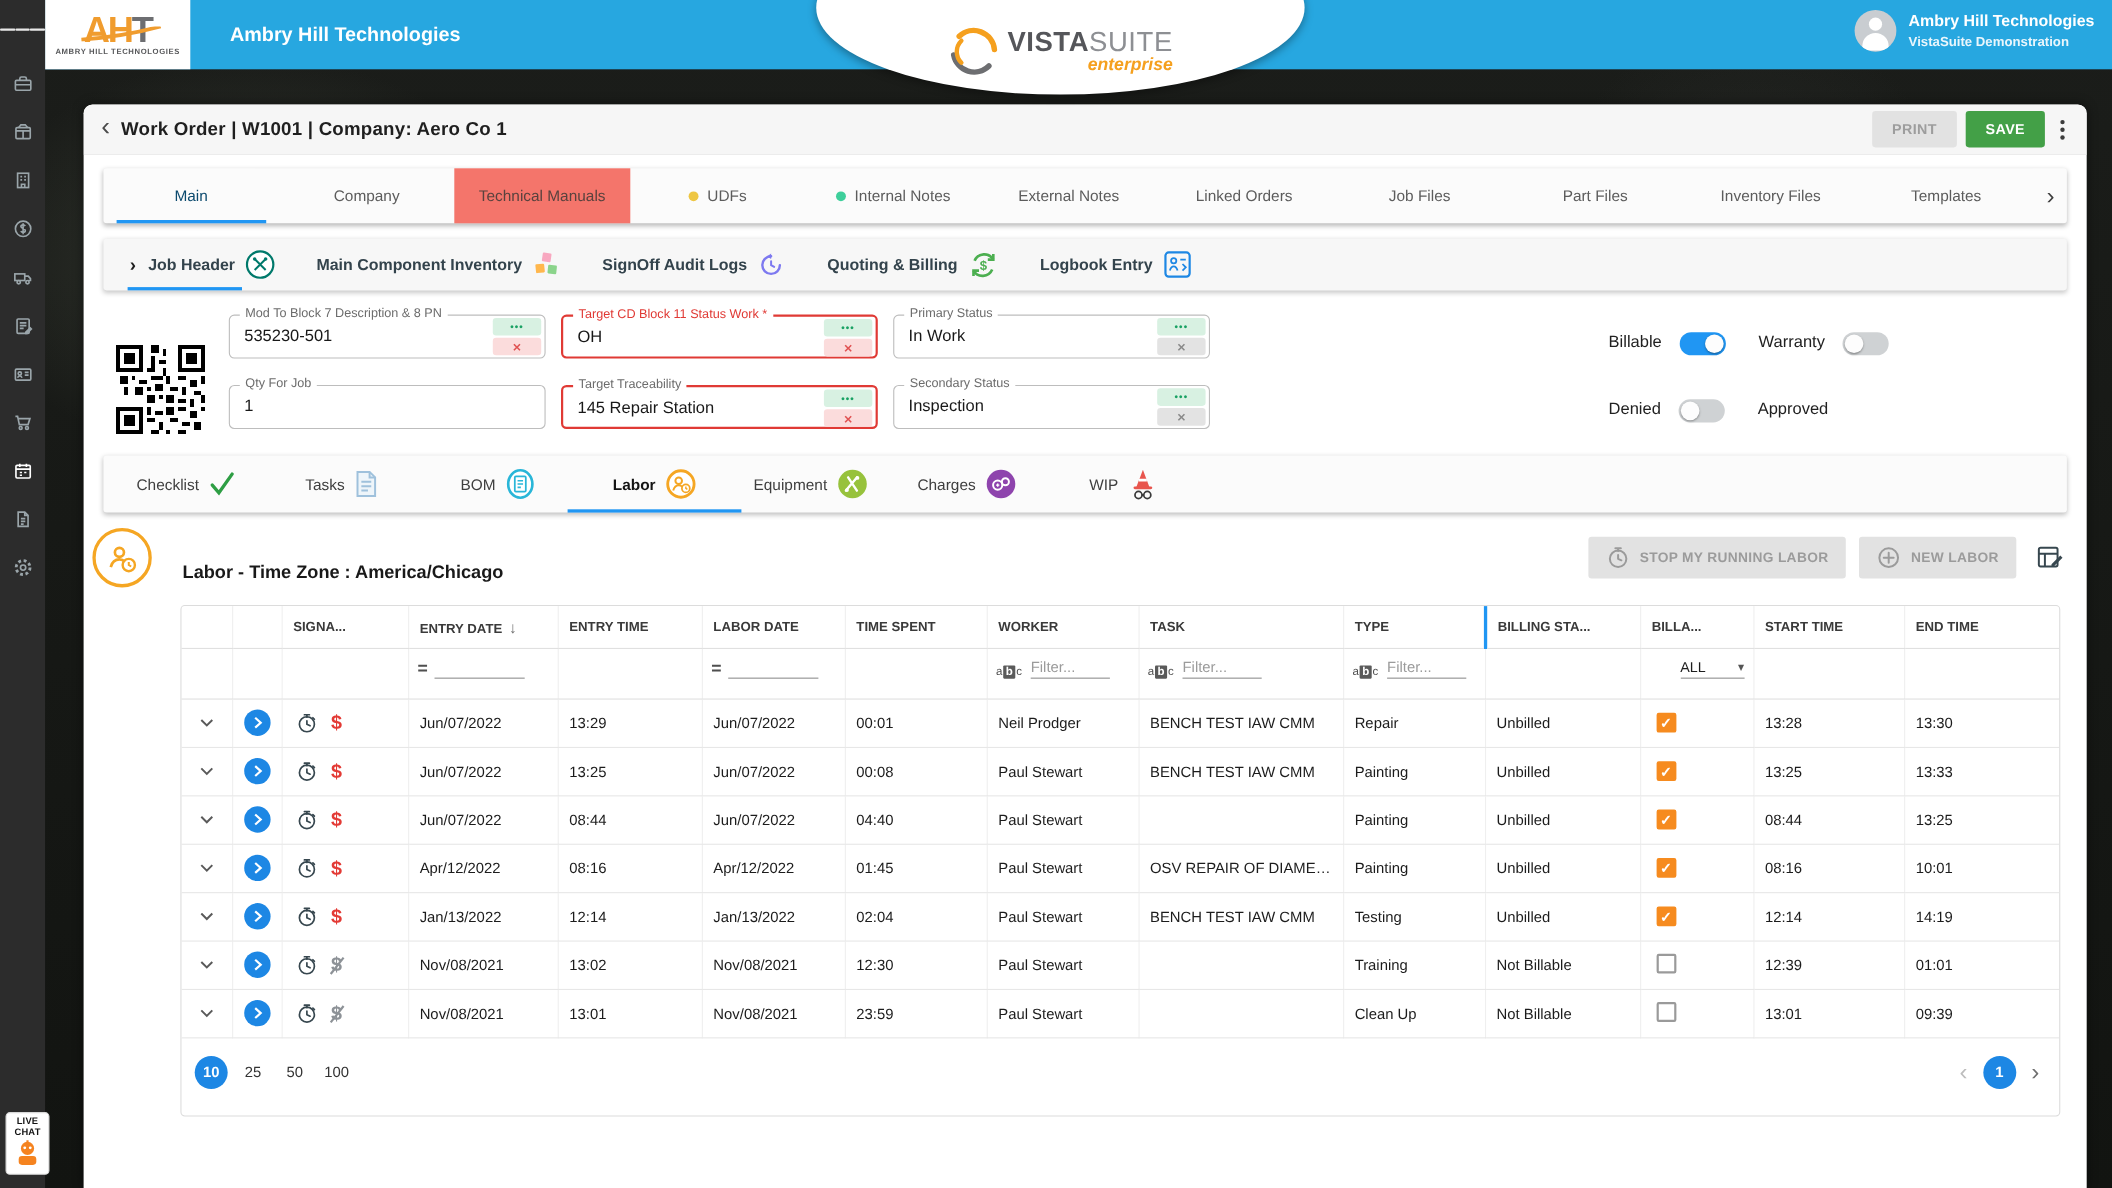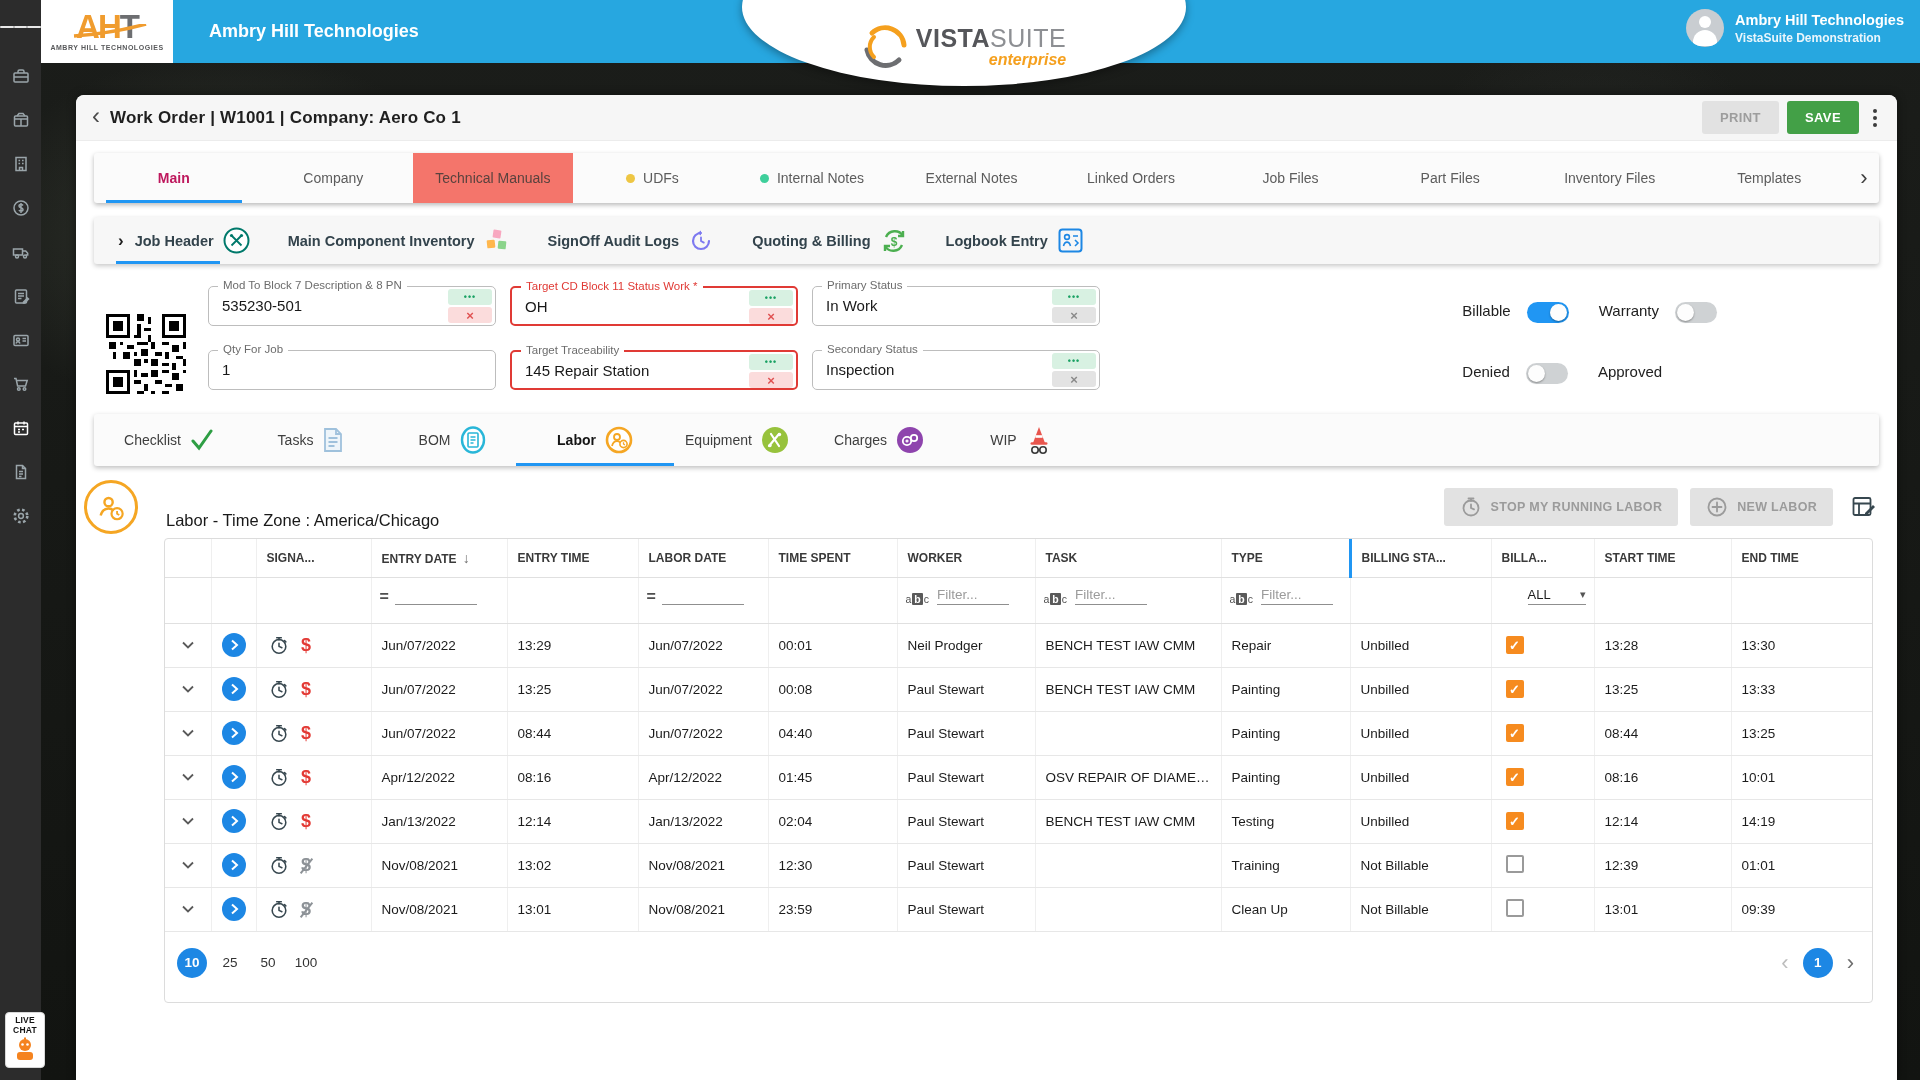--- a/index.html
+++ b/index.html
@@ -70,21 +70,21 @@
   .kebab { display:flex; flex-direction:column; gap:3px; padding:2px 6px; cursor:pointer; }
   .kebab i { width:4px; height:4px; border-radius:50%; background:#3c3c3c; }
 
   .card-content { padding:0 18px; }
 
   
   .tabs-card { margin-top:12px; background:#fbfbfb; border-radius:3px; box-shadow:0 2px 5px rgba(0,0,0,.28);
     height:50px; display:flex; align-items:stretch; }
   .tab { flex:1; display:flex; align-items:center; justify-content:center; gap:8px;
     font-size:14px; color:#5c5c5c; position:relative; cursor:pointer; white-space:nowrap; }
-  .tab.active { color:#be185d; font-weight:700; }
+  .tab.active { color:#0c4a6e; font-weight:400; }
   .tab.active::after { content:""; position:absolute; left:12px; right:12px; bottom:0; height:3px; background:#2096f3; }
   .tab.highlight { background:#f4756b; color:#59423e; font-weight:500; }
   .dot { width:9px; height:9px; border-radius:50%; }
   .tab-overflow { width:30px; display:flex; align-items:center; justify-content:center;
     color:#3f3f3f; font-size:22px; cursor:pointer; }
 
   
   .subtabs-card { margin-top:14px; background:#f7f7f7; border-radius:3px; box-shadow:0 2px 5px rgba(0,0,0,.22);
     height:47px; display:flex; align-items:center; gap:38px; padding-left:24px; }
   .subtab { display:flex; align-items:center; gap:9px; height:47px; position:relative;
@@ -122,28 +122,28 @@
     height:52px; display:flex; align-items:stretch; padding-left:4px; }
   .stab { width:142px; display:flex; align-items:center; justify-content:center; gap:9px;
     font-size:14px; color:#3e3e3e; position:relative; cursor:pointer; }
   .stab.active { font-weight:700; color:#141414; }
   .stab.active::after { content:""; position:absolute; left:-8px; right:-8px; bottom:0; height:3px; background:#2096f3; }
 
   
   .labor-head { display:flex; align-items:center; margin-top:14px; padding-right:2px; }
   .big-icon { width:54px; height:54px; border:3px solid #f5a623; border-radius:50%; background:#fff;
     display:flex; align-items:center; justify-content:center; margin-left:-10px; flex:none; }
-  .labor-title { margin-left:28px; font-size:16.5px; font-weight:400; color:#191919;margin-top:26px; }
+  .labor-title { margin-left:28px; font-size:16.5px; font-weight:700; color:#191919;margin-top:26px; }
   .labor-actions { margin-left:auto; display:flex; align-items:center; gap:12px; }
   .gbtn { display:flex; align-items:center; gap:9px; background:#e2e2e2; color:#9b9b9b;
     font-weight:700; font-size:12.5px; letter-spacing:.3px; padding:0 16px; height:38px; border-radius:3px; border:none; cursor:default; }
   .edit-cols { margin-left:6px; cursor:pointer; display:flex; }
 
   
-  .table-card { border:1px solid #dcdcdc; border-radius:4px; margin:4px 6px 0 70px; background:#fff; }
+  .table-card { border:1px solid #dcdcdc; border-radius:4px; margin:16px 6px 0 70px; background:#fff; }
   table { border-collapse:collapse; width:100%; table-layout:fixed; }
   th, td { border-right:1px solid #efefef; }
   th:last-child, td:last-child { border-right:none; }
   thead th { height:38px; font-size:12px; font-weight:700; color:#3a3a3a; text-align:left;
     padding:0 10px; border-bottom:1px solid #e0e0e0; white-space:nowrap; cursor:pointer; }
   th.billing-h { border-left:3px solid #2096f3; }
   .sort-arrow { color:#6f6f6f; font-size:14px; margin-left:6px; font-weight:400; }
   tr.filter-row td { height:46px; border-bottom:1px solid #e0e0e0; padding:0 8px; }
   .f-date { display:flex; align-items:flex-end; gap:6px; padding-bottom:8px; }
   .eq { font-size:16px; font-weight:700; color:#4f4f4f; line-height:1; }

